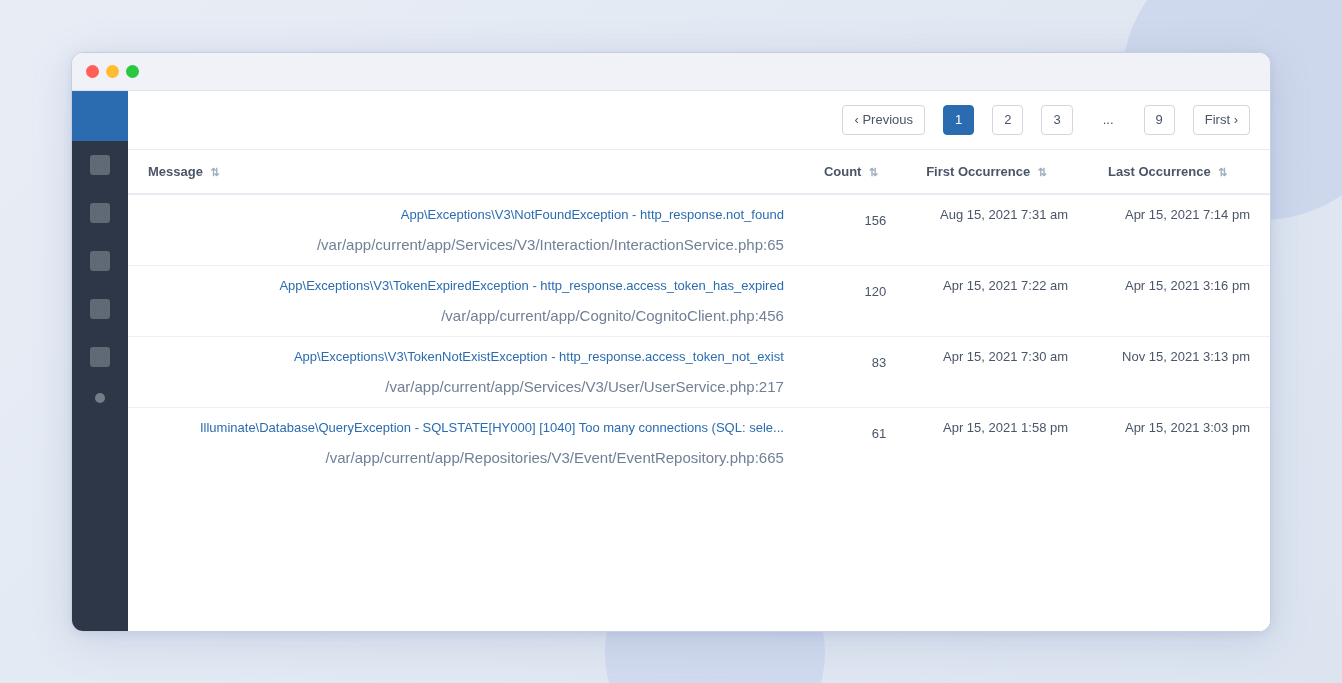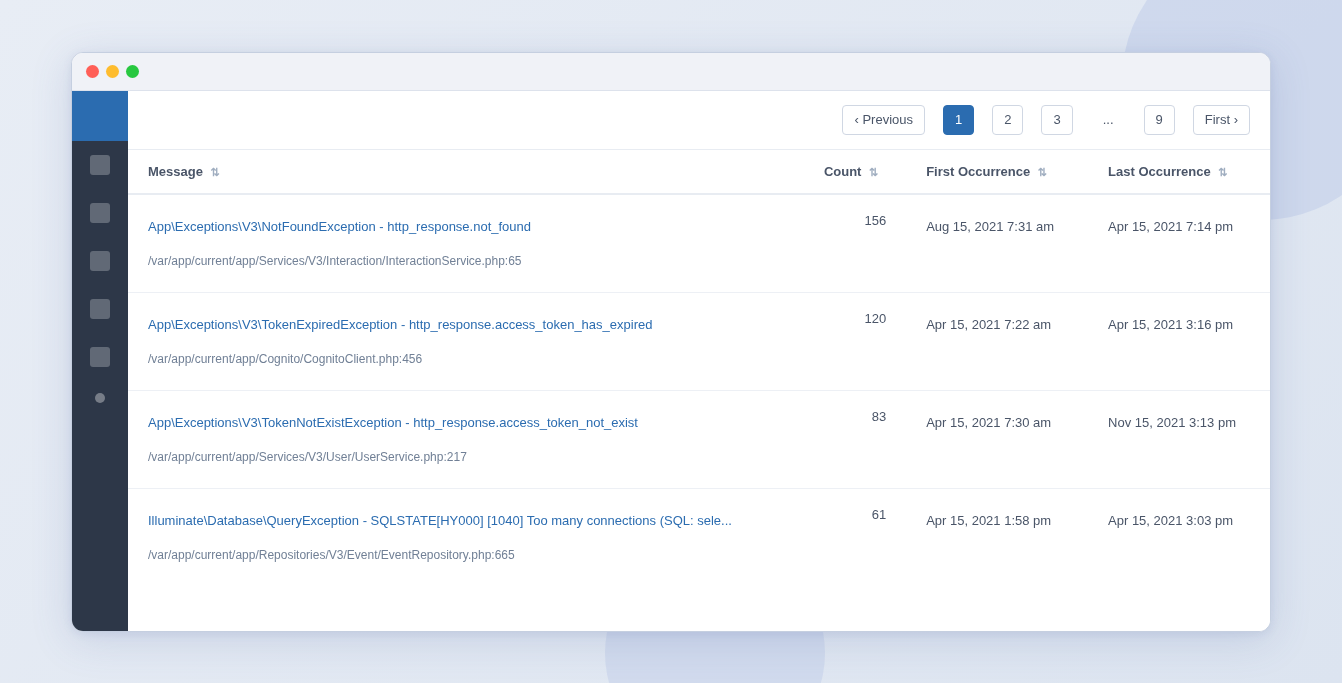--- a/index.html
+++ b/index.html
@@ -176,34 +176,35 @@
       font-size: 11px;
       color: #a0aec0;
     }
     .errors-table tbody tr {
       border-bottom: 1px solid #edf0f5;
     }
     .errors-table tbody tr:last-child {
       border-bottom: none;
     }
     .errors-table td {
-      padding: 24px 20px;
+      padding: 12px 20px;
       vertical-align: top;
       font-size: 13px;
       color: #4a5568;
+      text-align: right;
     }
     .error-link {
       color: #2b6cb0;
       text-decoration: none;
       font-weight: 500;
     }
     .error-desc {
       color: #718096;
-      font-size: 12px;
-      margin-top: 20px;
+      font-size: 15px;
+      margin-top: 14px;
     }
     .count-cell {
       color: #2b6cb0;
       font-weight: 500;
       text-align: right;
     }
     td.count-cell {
       padding-top: 18px;
     }
     .date-cell {

